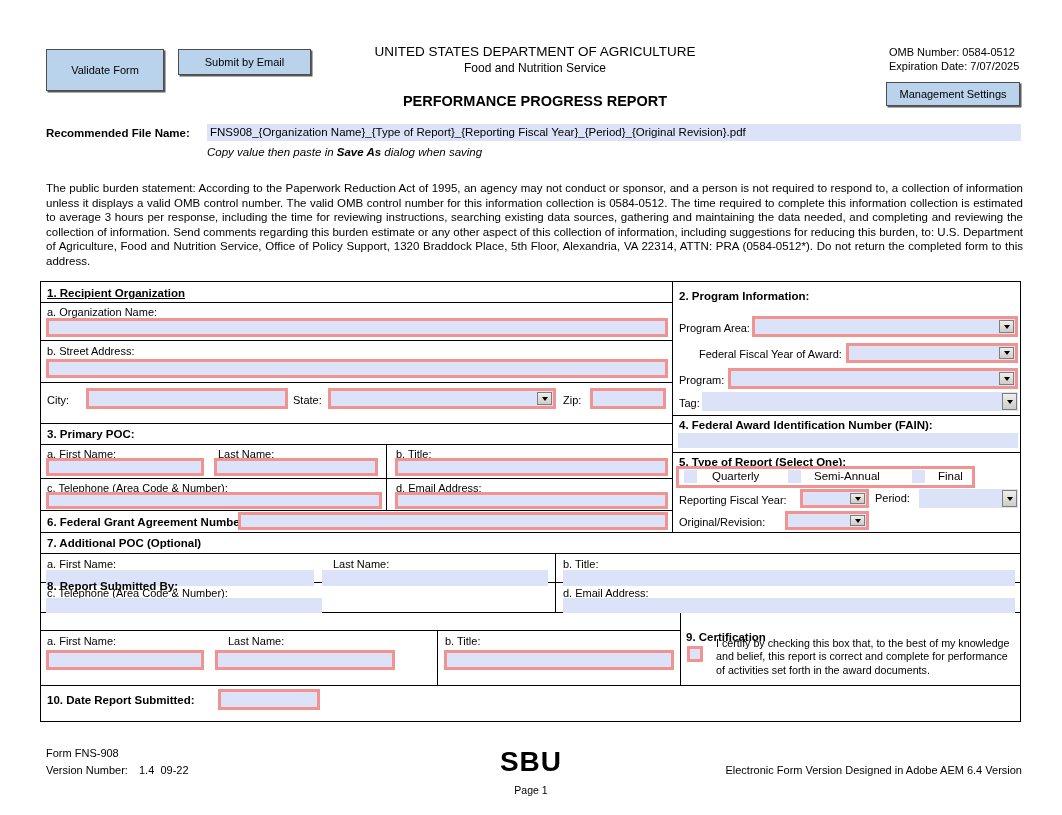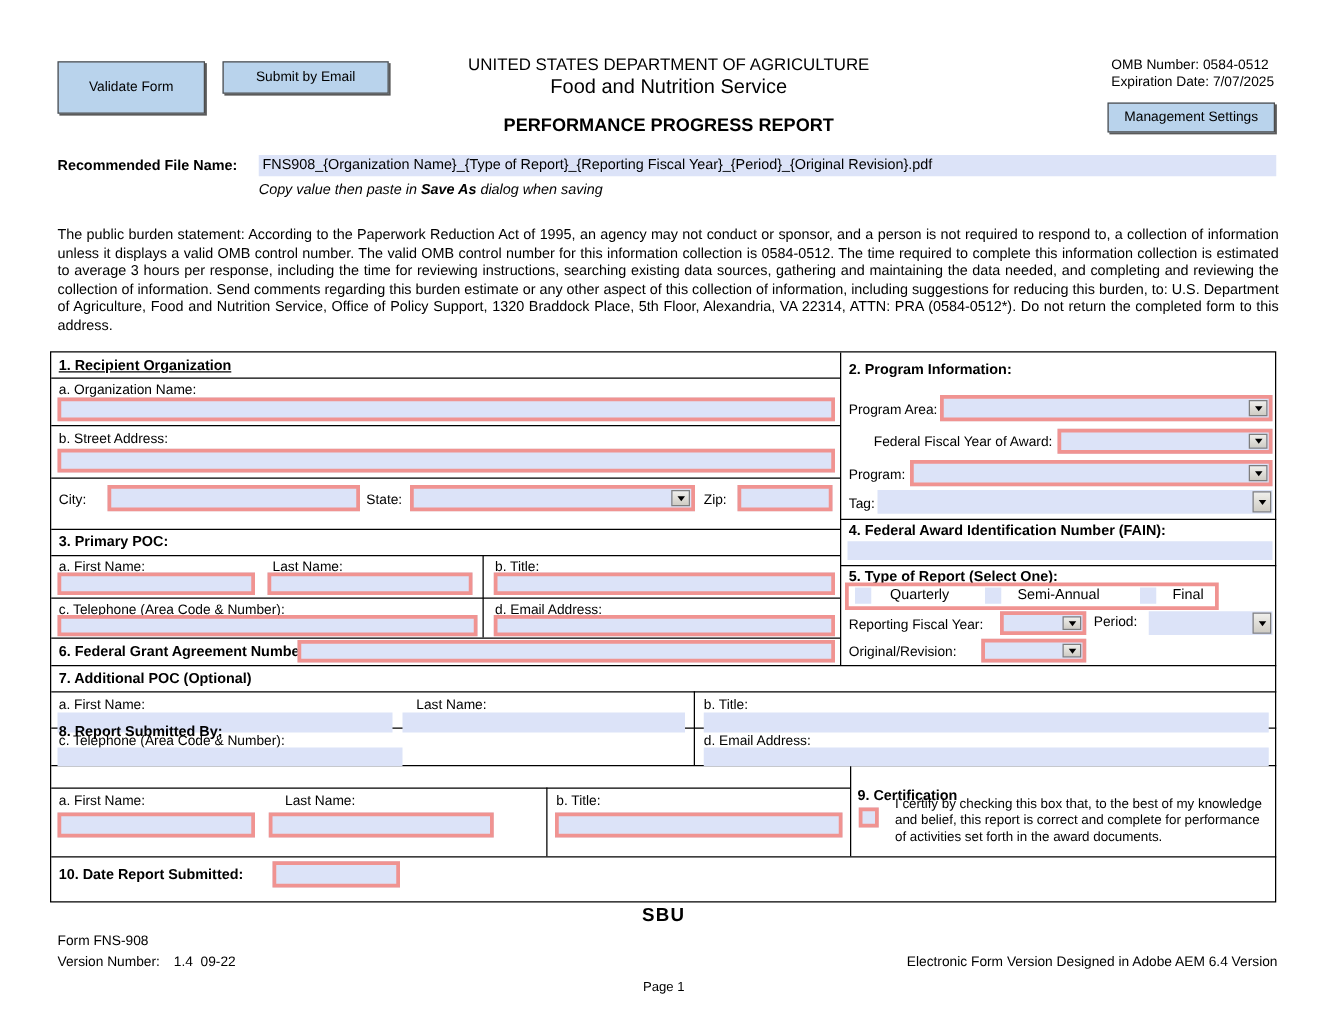--- a/index.html
+++ b/index.html
@@ -42,21 +42,21 @@
 </style>
 </head>
 <body>
 
 <div class="page">
 
   <div class="abs btn" style="left:46px;top:49px;width:118px;height:42px;">Validate Form</div>
   <div class="abs btn" style="left:178px;top:49px;width:133px;height:26px;">Submit by Email</div>
 
   <div class="abs center" style="left:285px;top:44px;width:500px;font-size:13.5px;">UNITED STATES DEPARTMENT OF AGRICULTURE</div>
-  <div class="abs center" style="left:285px;top:61px;width:500px;font-size:16px;">Food and Nutrition Service</div>
+  <div class="abs center" style="left:285px;top:61px;width:500px;font-size:12px;">Food and Nutrition Service</div>
 
   <div class="abs lbl" style="left:889px;top:46px;">OMB Number: 0584-0512</div>
   <div class="abs lbl" style="left:889px;top:60px;">Expiration Date: 7/07/2025</div>
 
   <div class="abs center bold" style="left:285px;top:93px;width:500px;font-size:14.5px;">PERFORMANCE PROGRESS REPORT</div>
   <div class="abs btn" style="left:886px;top:82px;width:134px;height:24px;">Management Settings</div>
 
   <div class="abs lbl-lg bold" style="left:46px;top:127px;">Recommended File Name:</div>
   <div class="abs inp" style="left:207px;top:124px;width:814px;height:17px;font-size:11.5px;padding:2px 3px;white-space:nowrap;overflow:hidden;">FNS908_{Organization Name}_{Type of Report}_{Reporting Fiscal Year}_{Period}_{Original Revision}.pdf</div>
   <div class="abs it" style="left:207px;top:146px;font-size:11.5px;">
@@ -201,17 +201,17 @@
   <div class="abs" style="left:716px;top:637px;width:302px;font-size:10.7px;line-height:1.25;">I certify by checking this box that, to the best of my knowledge and belief, this report is correct and complete for performance of activities set forth in the award documents.</div>
 
   <div class="abs lbl-lg bold" style="left:47px;top:694px;">10. Date Report Submitted:</div>
   <div class="abs inp req" style="left:218px;top:689px;width:102px;height:21px;"></div>
 
   <div class="abs lbl" style="left:46px;top:747px;">Form FNS-908</div>
   <div class="abs lbl" style="left:46px;top:764px;">
     <span>Version Number:</span>
     <span style="margin-left:8px;">1.4&nbsp;&nbsp;09-22</span>
   </div>
-  <div class="abs center bold" style="left:431px;top:724px;width:200px;font-size:15px;letter-spacing:1px;">SBU</div>
+  <div class="abs center bold" style="left:431px;top:746px;width:200px;font-size:28px;letter-spacing:1px;">SBU</div>
   <div class="abs center" style="left:431px;top:784px;width:200px;font-size:10.5px;">Page 1</div>
   <div class="abs lbl" style="left:600px;top:764px;width:422px;text-align:right;">Electronic Form Version Designed in Adobe AEM 6.4 Version</div>
 
 </div>
 
 </body></html>

